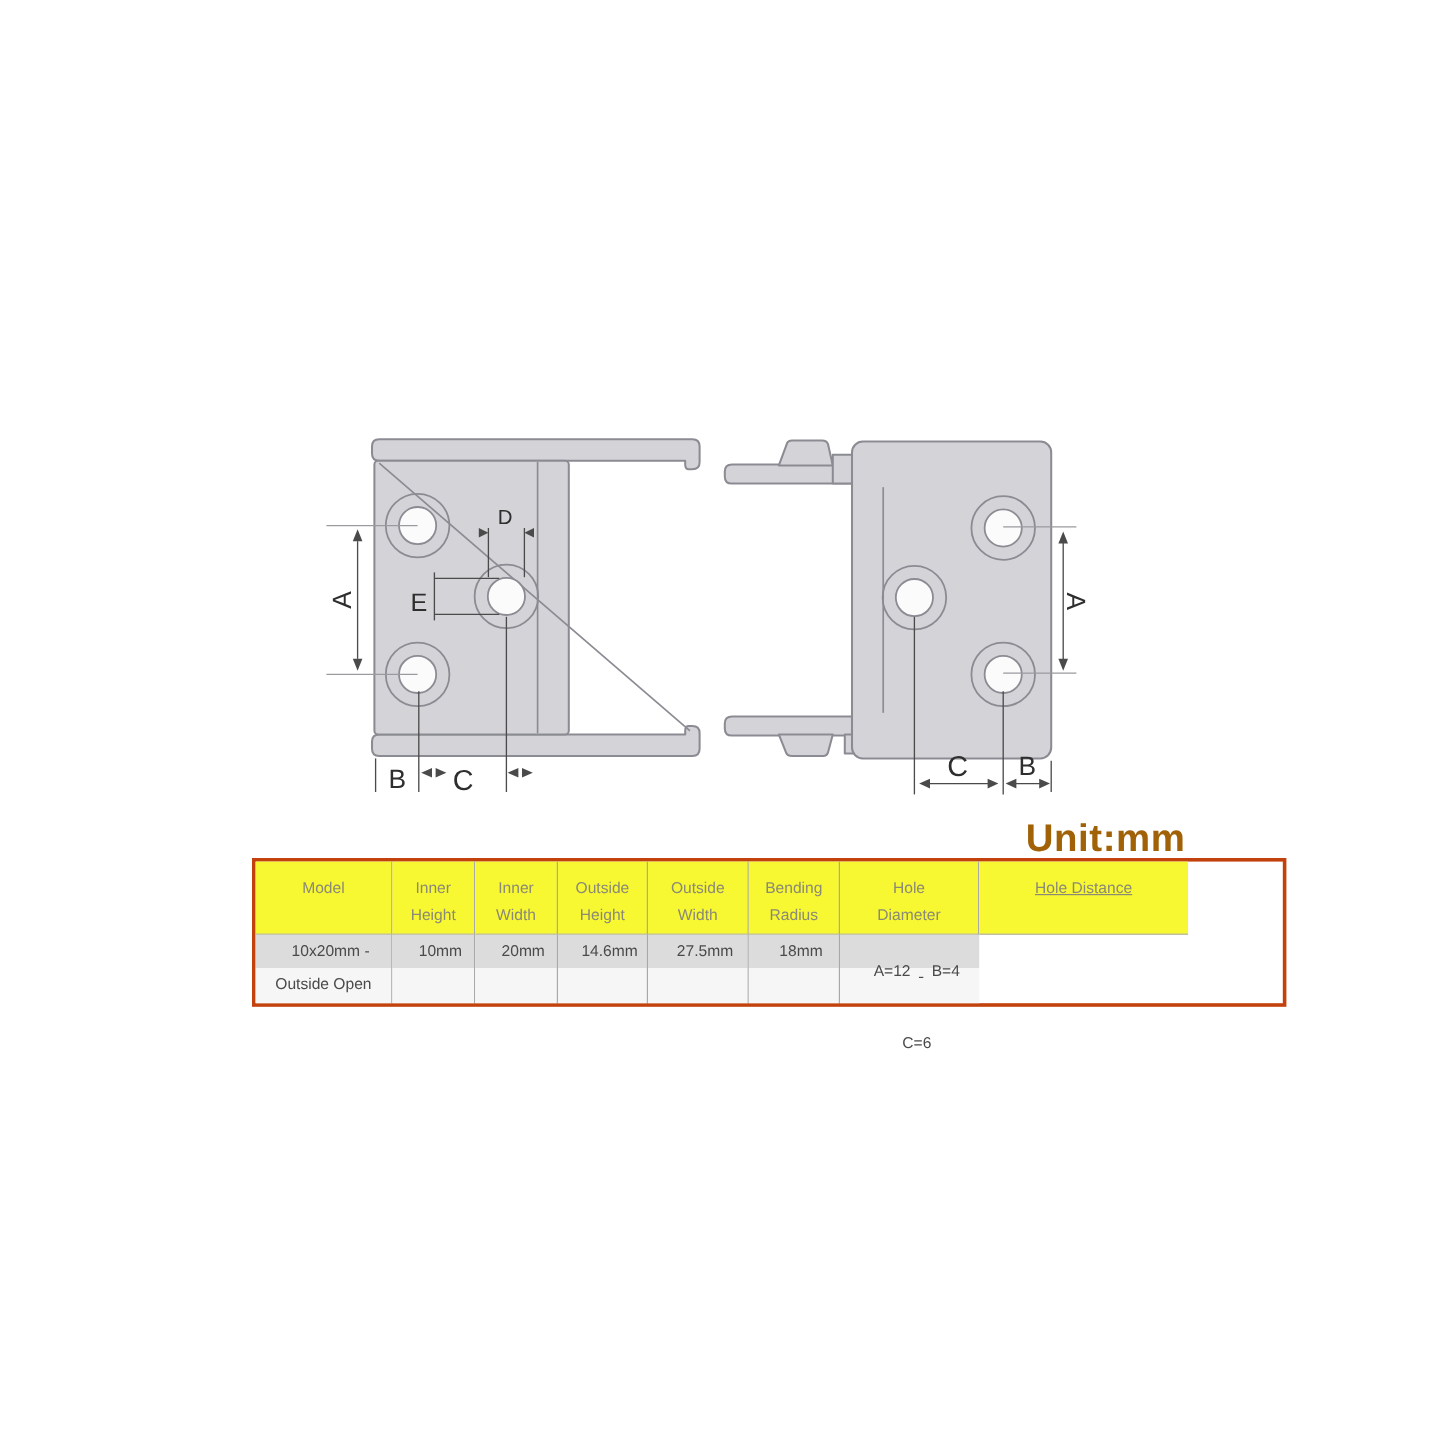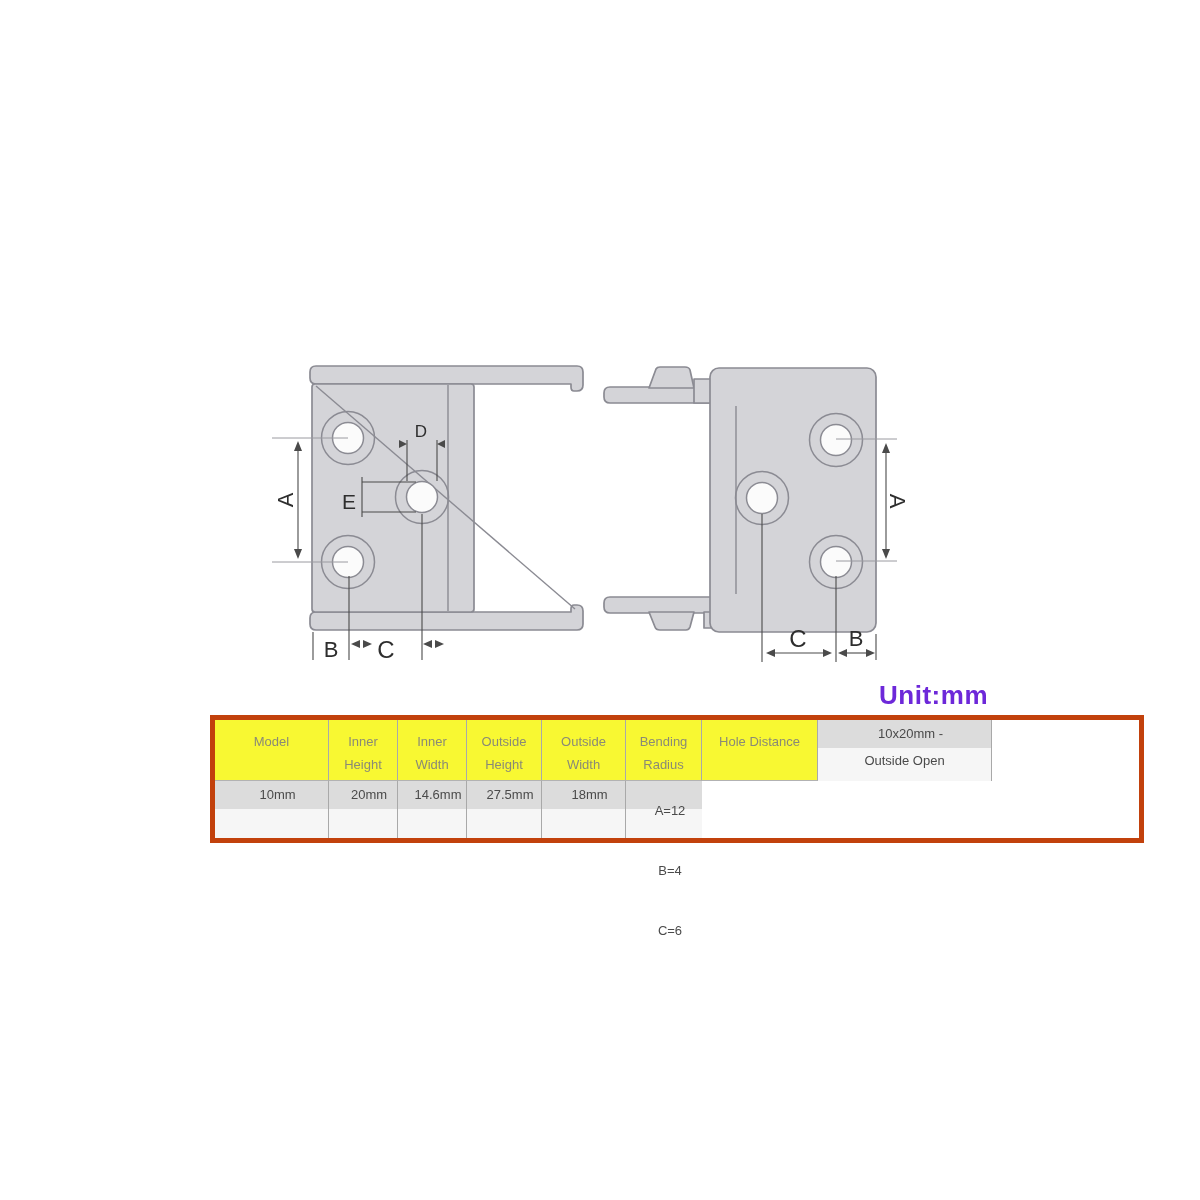--- a/index.html
+++ b/index.html
@@ -9,24 +9,24 @@
   .drawing .part{fill:#d4d4d8;stroke:#8b8b93;stroke-width:1.7;stroke-linejoin:round;}
   .drawing .edge{stroke:#8b8b93;stroke-width:1.4;fill:none;}
   .drawing .boss{fill:none;stroke:#8b8b93;stroke-width:1.5;}
   .drawing .bore{fill:#fbfbfb;stroke:#8b8b93;stroke-width:1.5;}
   .drawing .dim{stroke:#4a4a4a;stroke-width:1.1;fill:none;}
   .drawing .dimf{fill:#4a4a4a;stroke:none;}
   .drawing .leader{stroke:#9a9aa0;stroke-width:1;fill:none;}
   .drawing text{fill:#2e2e2e;font-family:"Liberation Sans", sans-serif;}
 
   .unit-label{position:absolute;top:680px;left:788px;width:200px;text-align:right;
-              font-size:26px;font-weight:600;color:#6d28d9;letter-spacing:0.5px;}
-
-  .spec-table{position:absolute;left:210px;top:715px;width:934px;box-sizing:border-box;
-              border:5px solid #c2410c;display:grid;
+              font-size:32px;font-weight:600;color:#a16207;letter-spacing:0.5px;}
+
+  .spec-table{position:absolute;left:210px;top:715px;width:862px;box-sizing:border-box;
+              border:3px solid #c2410c;display:grid;
               grid-template-columns:114px 69px 69px 75px 84px 76px 116px 174px;
               grid-template-rows:61px 57px;}
   .hcell{background:#f8f832;border-right:1px solid #a9a9a9;border-bottom:1px solid #b2b2b2;
          color:#8a8a76;font-size:13px;text-align:center;box-sizing:border-box;padding-top:10px;}
   .hcell .ln{line-height:23px;height:23px;}
   .dcell{background:linear-gradient(to bottom,#dcdcdc 0,#dcdcdc 28px,#f6f6f6 28px,#f6f6f6 100%);
          border-right:1px solid #a9a9a9;color:#4a4a4a;font-size:13px;text-align:center;
          box-sizing:border-box;}
   .dcell .ln1{height:28px;line-height:28px;padding-left:12px;}
   .dcell .ln2{height:29px;line-height:26px;}
@@ -148,20 +148,24 @@
     </div>
     <div class="hcell">
       <div class="ln">Outside</div>
       <div class="ln">Width</div>
     </div>
     <div class="hcell">
       <div class="ln">Bending</div>
       <div class="ln">Radius</div>
     </div>
     <div class="hcell">
+      <div class="ln">Hole</div>
+      <div class="ln">Diameter</div>
+    </div>
+    <div class="hcell">
       <div class="ln">Hole Distance</div>
       <div class="ln"></div>
     </div>
 
     <div class="dcell">
       <div class="ln1">10x20mm -</div>
       <div class="ln2">Outside Open</div>
     </div>
     <div class="dcell">
       <div class="ln1">10mm</div>

